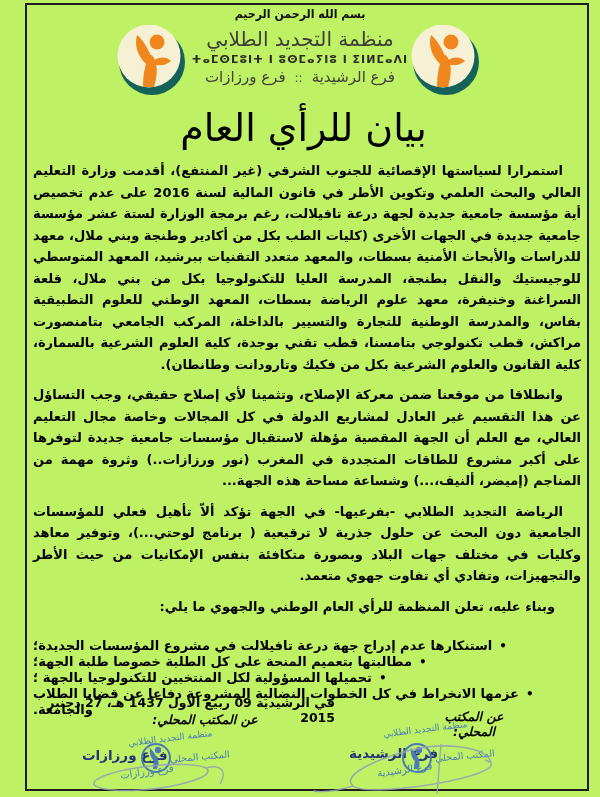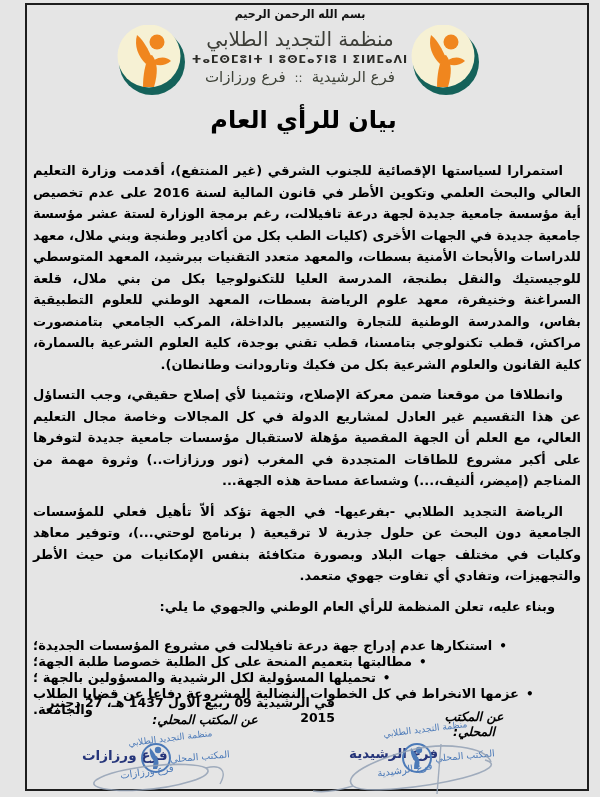--- a/index.html
+++ b/index.html
@@ -1,36 +1,36 @@
 <!DOCTYPE html>
 <html lang="ar"><head>
 <meta charset="utf-8">
 <style>
   html,body{margin:0;padding:0;background:#ffffff;}
-  .page{position:relative;width:600px;height:797px;background:#e5e5e5;overflow:hidden;
+  .page{position:relative;width:600px;height:797px;background:#bef264;overflow:hidden;
         font-family:"DejaVu Sans",sans-serif;color:#000;}
   .frame{position:absolute;left:25px;top:3px;width:564px;height:788px;
          border:2px solid #1e1e1e;box-sizing:border-box;}
 
   
   .bismillah{position:absolute;left:0;right:0;top:7px;text-align:center;
              font-size:12px;font-weight:bold;color:#111;transform:scaleX(.92);}
   .logo{position:absolute;width:70px;height:72px;}
   .logo-left{left:116px;top:25px;}
   .logo-right{left:410px;top:25px;}
   .header-center{position:absolute;left:183px;top:29px;width:234px;text-align:center;line-height:1.05;}
   .org-ar{font-size:20px;color:#3d3e38;}
   .org-tif{margin-top:4px;font-size:11px;font-weight:bold;color:#2b2b27;letter-spacing:1px;white-space:nowrap;}
   .org-fr{margin-top:3px;font-family:"Liberation Serif",serif;font-weight:bold;font-size:11.5px;color:#181818;white-space:nowrap;}
   .branches{margin-top:4px;font-size:15px;color:#3d4137;direction:rtl;white-space:nowrap;}
   .branches .sep{margin:0 9px;font-size:12px;color:#4a4e44;}
 
   
   .title{position:absolute;left:7px;right:0;top:106px;text-align:center;
-         font-size:24px;font-weight:bold;color:#000;}
+         font-size:38px;font-weight:normal;color:#000;}
   .content{position:absolute;left:33px;top:160px;width:548px;direction:rtl;
            text-align:justify;font-size:13px;font-weight:bold;line-height:21.5px;}
   .content p{margin:0 0 9px;text-indent:18px;}
   .content p.intro{text-indent:26px;margin:4px 0 21px;text-align:right;}
   .bullet{text-align:left;line-height:15px;}
   .bmark{margin-left:7px;font-size:12px;}
 
   
   .date-line{position:absolute;left:33px;top:695px;width:302px;direction:rtl;text-align:right;
              font-size:12.5px;font-weight:bold;}
@@ -104,21 +104,21 @@
     <p>الرياضة التجديد الطلابي -بفرعيها- في الجهة تؤكد ألاّ تأهيل فعلي للمؤسسات الجامعية دون البحث عن حلول جذرية لا ترقيعية ( برنامج لوحتي...)، وتوفير معاهد وكليات في مختلف جهات البلاد وبصورة متكافئة بنفس الإمكانيات من حيث الأطر والتجهيزات، وتفادي أي تفاوت جهوي متعمد.</p>
     <p class="intro">وبناء عليه، تعلن المنظمة للرأي العام الوطني والجهوي ما يلي:</p>
 
     <div class="bullet">
       <span class="bmark">•</span><span>استنكارها عدم إدراج جهة درعة تافيلالت في مشروع المؤسسات الجديدة؛</span>
     </div>
     <div class="bullet">
       <span class="bmark">•</span><span>مطالبتها بتعميم المنحة على كل الطلبة خصوصا طلبة الجهة؛</span>
     </div>
     <div class="bullet">
-      <span class="bmark">•</span><span>تحميلها المسؤولية لكل الرشيدية والمسؤولين بالجهة ؛</span>
+      <span class="bmark">•</span><span>تحميلها المسؤولية لكل المنتخبين للتكنولوجيا بالجهة ؛</span>
     </div>
     <div class="bullet">
       <span class="bmark">•</span><span>عزمها الانخراط في كل الخطوات النضالية المشروعة دفاعا عن قضايا الطلاب والجامعة.</span>
     </div>
   </div>
 
   <div class="date-line">في الرشيدية 09 ربيع الأول 1437 هـ، 27 دجنبر 2015</div>
   <div class="office-label office-left">عن المكتب المحلي:</div>
   <div class="office-label office-right">عن المكتب المحلي:</div>
 

